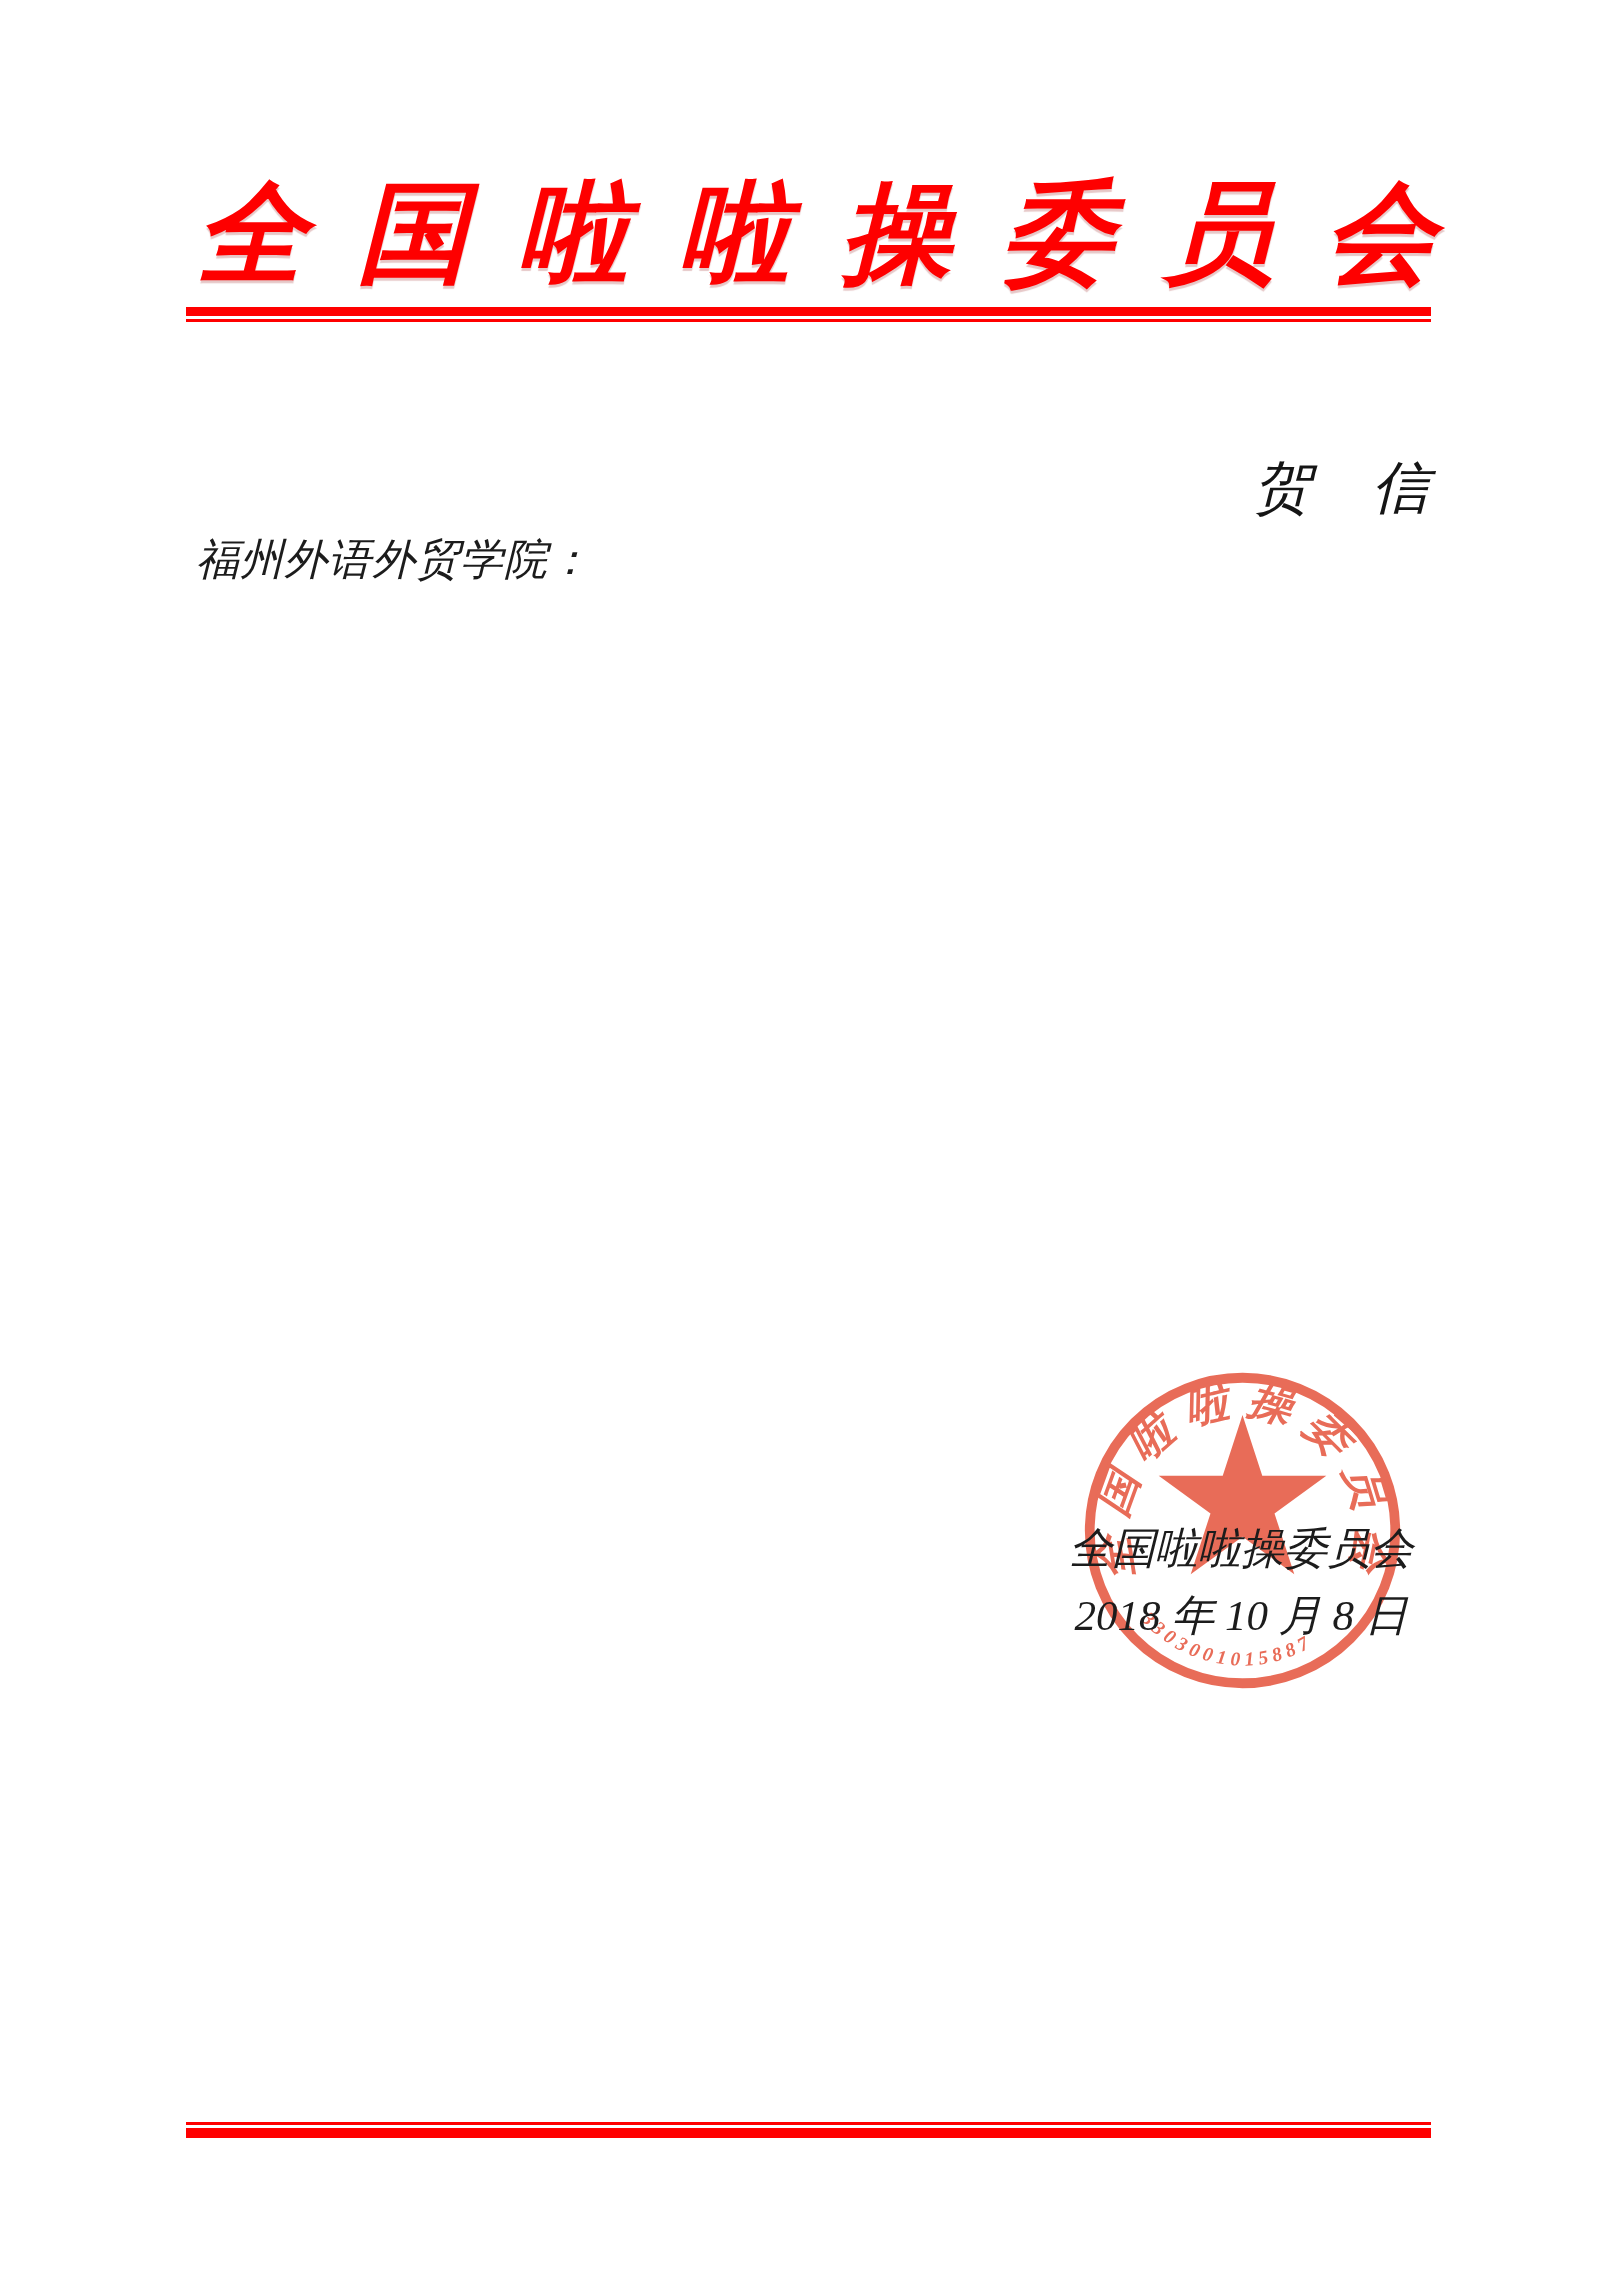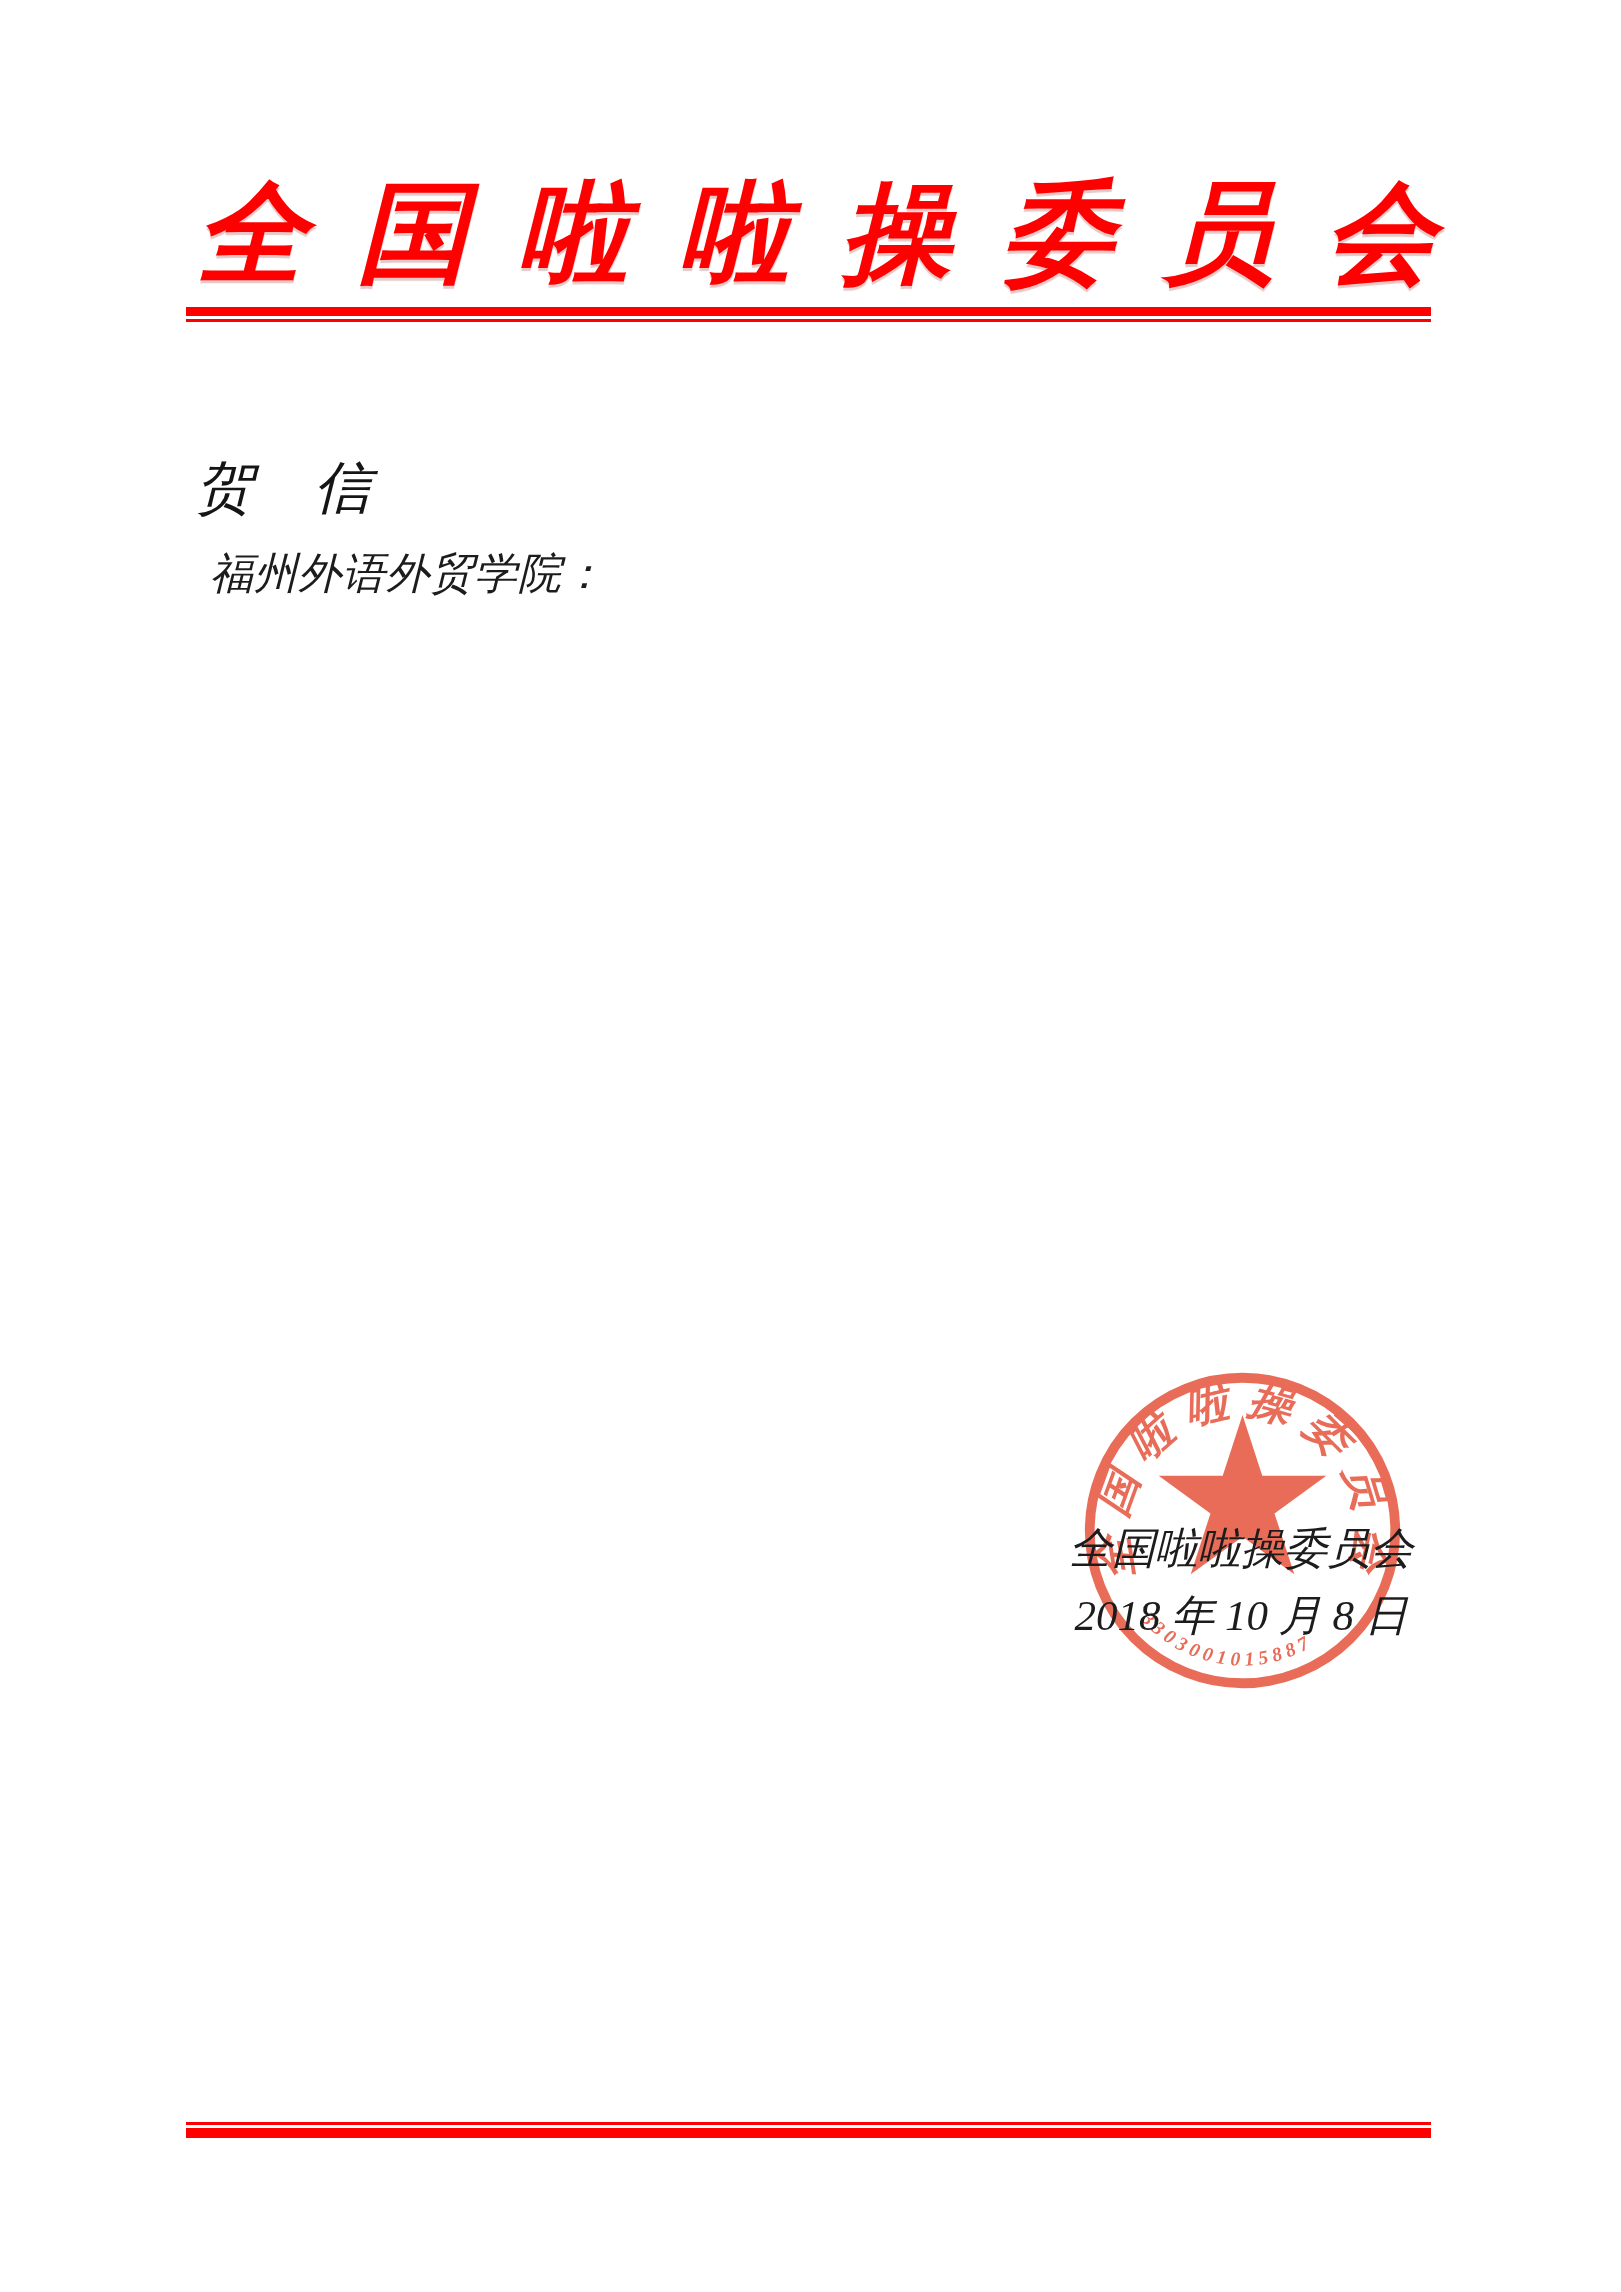--- a/index.html
+++ b/index.html
@@ -30,31 +30,31 @@
   }
   .rule { position: absolute; left: 186px; width: 1245px; background: #ff0000; }
   .rule-top-thick    { top: 307px;  height: 8.8px;  }
   .rule-top-thin     { top: 319px;  height: 2.9px;  }
   .rule-bottom-thin  { top: 2122px; height: 2.9px;  }
   .rule-bottom-thick { top: 2128px; height: 9.8px; }
   
   .doc-title {
     position: absolute; left: 196px; width: 1235px; top: 455px;
     font-size: 57px; line-height: 65px;
-    text-align: left; color: #151515;
+    text-align: right; color: #151515;
     letter-spacing: 2px;
   }
   
   .letter-body {
     position: absolute; left: 196px; width: 1233px; top: 526px;
     font-size: 43px; line-height: 68px;
     color: #1c1c1c;
     letter-spacing: 1px;
   }
-  .letter-body p { margin: 14px; }
+  .letter-body p { margin: 0; }
   .para { text-align: justify; text-indent: 86px; }
   .salutation { text-indent: 0; }
   .plain-line { text-indent: 86px; }
   
   .signature-block {
     position: absolute; left: 1055px; width: 372px; top: 1515px;
     font-size: 43px; line-height: 67px;
     text-align: center; color: #1c1c1c;
     z-index: 3;
   }

